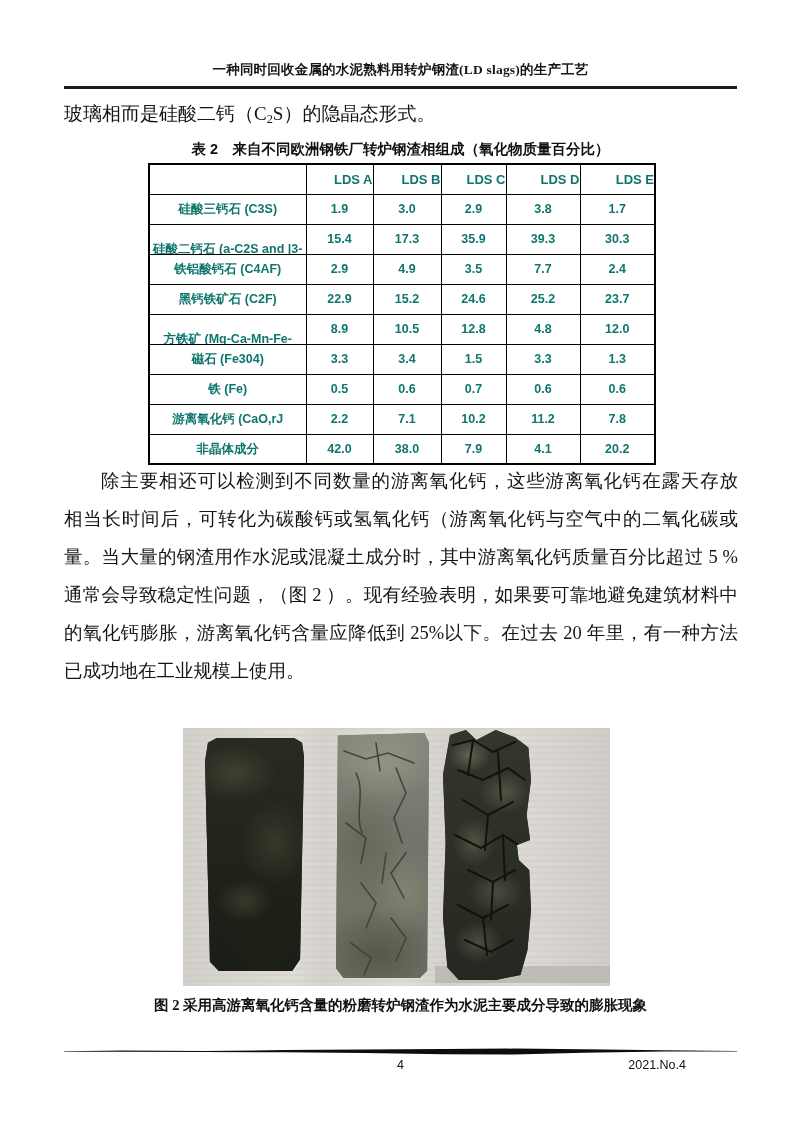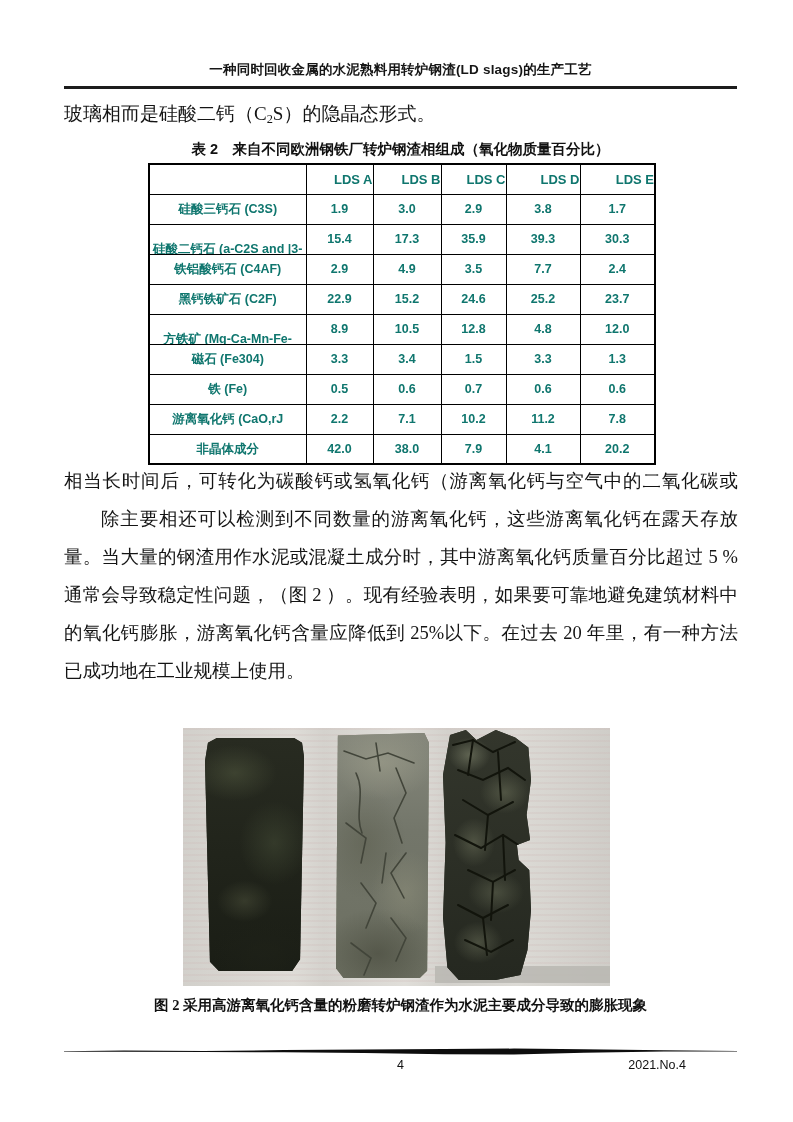--- a/index.html
+++ b/index.html
@@ -5,21 +5,21 @@
   * { margin:0; padding:0; box-sizing:border-box; }
   html,body { background:#ffffff; }
   body {
     width:793px; height:1122px; position:relative; overflow:hidden;
     font-family:"Liberation Serif", serif; color:#111;
   }
 
   
   .header-title {
     position:absolute; top:61px; left:64px; width:673px;
-    text-align:center; font-family:Liberation Sans, sans-serif;
+    text-align:center; font-family:Liberation Serif, serif;
     font-weight:bold; font-size:13.5px; color:#161616; letter-spacing:0.2px;
   }
   .header-rule {
     position:absolute; top:86px; left:64px; width:673px; height:2.6px;
     background:#1c1c1c;
   }
 
   
   .intro {
     position:absolute; top:101px; left:64px; width:680px;
@@ -254,22 +254,22 @@
     <td class="num">42.0</td>
     <td class="num">38.0</td>
     <td class="num">7.9</td>
     <td class="num">4.1</td>
     <td class="num">20.2</td>
   </tr>
 </tbody>
   </table>
 
 <div class="body-par">
+  <div class="pline first">除主要相还可以检测到不同数量的游离氧化钙，这些游离氧化钙在露天存放</div>
   <div class="pline">相当长时间后，可转化为碳酸钙或氢氧化钙（游离氧化钙与空气中的二氧化碳或</div>
-  <div class="pline first">除主要相还可以检测到不同数量的游离氧化钙，这些游离氧化钙在露天存放</div>
   <div class="pline">量。当大量的钢渣用作水泥或混凝土成分时，其中游离氧化钙质量百分比超过 5 %</div>
   <div class="pline">通常会导致稳定性问题，（图 2 ）。现有经验表明，如果要可靠地避免建筑材料中</div>
   <div class="pline">的氧化钙膨胀，游离氧化钙含量应降低到 25%以下。在过去 20 年里，有一种方法</div>
   <div class="pline last">已成功地在工业规模上使用。</div>
 </div>
 
 <div class="photo">
   <div class="shadow-strip"></div>
 
   <div class="bar bar-left"></div>

